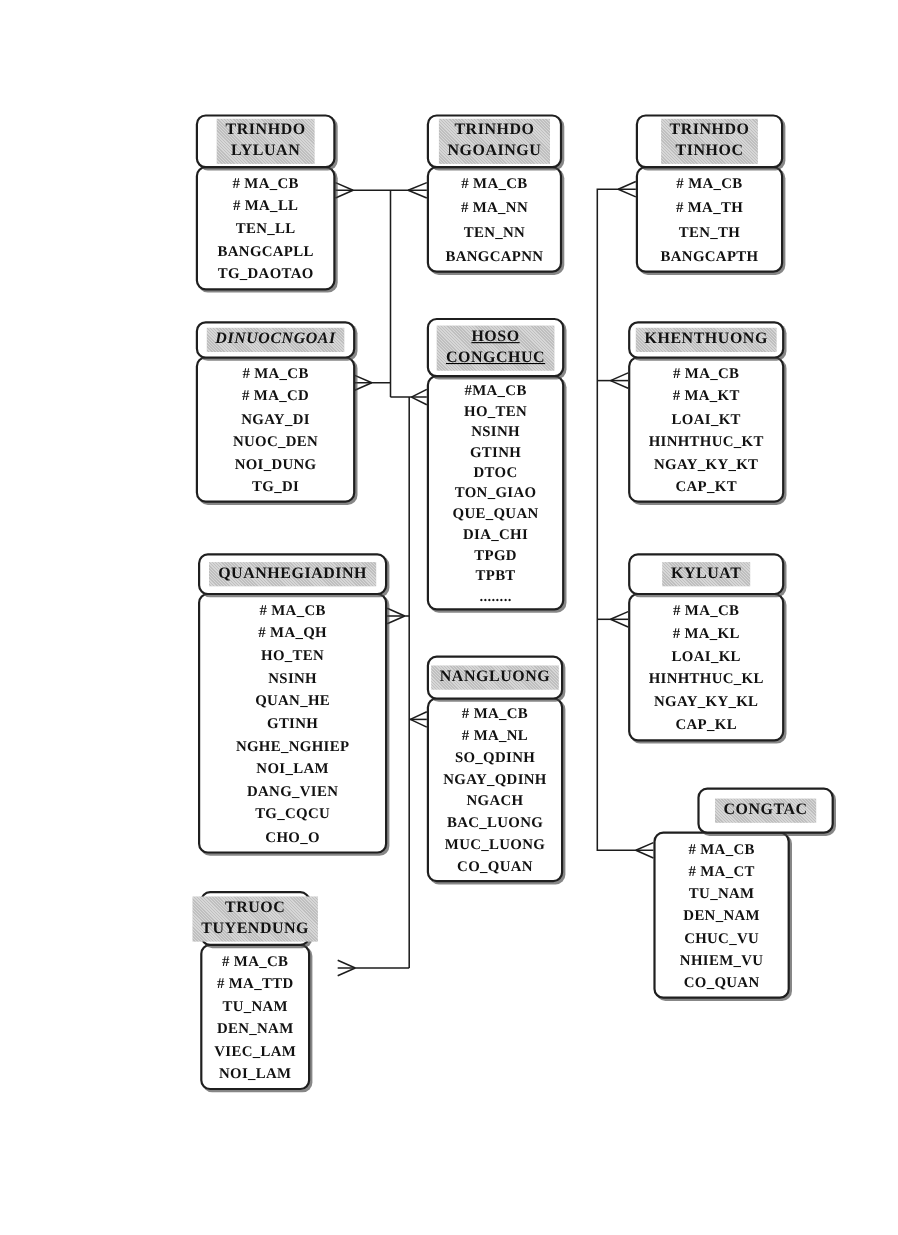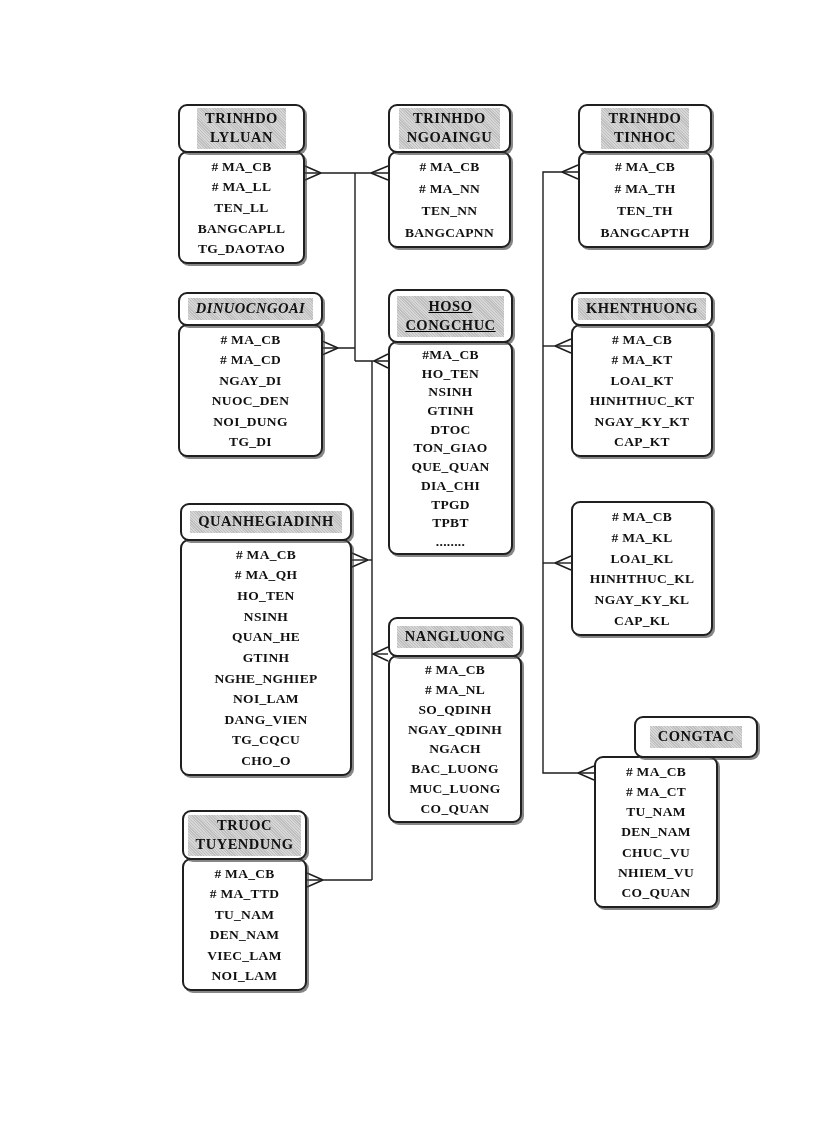--- a/index.html
+++ b/index.html
@@ -234,31 +234,36 @@
         <div class="field-row">GTINH</div>
         <div class="field-row">NGHE_NGHIEP</div>
         <div class="field-row">NOI_LAM</div>
         <div class="field-row">DANG_VIEN</div>
         <div class="field-row">TG_CQCU</div>
         <div class="field-row">CHO_O</div>
       </div>
   </div>
 
   <div class="entity" style="left:571px; top:503px; width:142px;">
+    <div class="entity-header" style="height:38px;">
+      <span class="title-block">
+          <div class="title-line">KYLUAT</div>
+        </span>
+      </div>
     <div class="entity-body" style="height:135px;">
         <div class="field-row"># MA_CB</div>
         <div class="field-row"># MA_KL</div>
         <div class="field-row">LOAI_KL</div>
         <div class="field-row">HINHTHUC_KL</div>
         <div class="field-row">NGAY_KY_KL</div>
         <div class="field-row">CAP_KL</div>
       </div>
   </div>
 
-  <div class="entity" style="left:388px; top:596px; width:134px;margin-top:21px;">
+  <div class="entity" style="left:388px; top:596px; width:124px;">
     <div class="entity-header" style="height:40px;">
       <span class="title-block">
           <div class="title-line">NANGLUONG</div>
         </span>
       </div>
     <div class="entity-body" style="height:168px;">
         <div class="field-row"># MA_CB</div>
         <div class="field-row"># MA_NL</div>
         <div class="field-row">SO_QDINH</div>
         <div class="field-row">NGAY_QDINH</div>
@@ -279,21 +284,21 @@
         <div class="field-row"># MA_CB</div>
         <div class="field-row"># MA_CT</div>
         <div class="field-row">TU_NAM</div>
         <div class="field-row">DEN_NAM</div>
         <div class="field-row">CHUC_VU</div>
         <div class="field-row">NHIEM_VU</div>
         <div class="field-row">CO_QUAN</div>
       </div>
   </div>
 
-  <div class="entity" style="left:182px; top:810px; width:125px;">
+  <div class="entity" style="left:182px; top:810px; width:100px;">
     <div class="entity-header" style="height:50px;">
       <span class="title-block">
           <div class="title-line">TRUOC</div>
           <div class="title-line">TUYENDUNG</div>
         </span>
       </div>
     <div class="entity-body" style="height:133px;">
         <div class="field-row"># MA_CB</div>
         <div class="field-row"># MA_TTD</div>
         <div class="field-row">TU_NAM</div>

